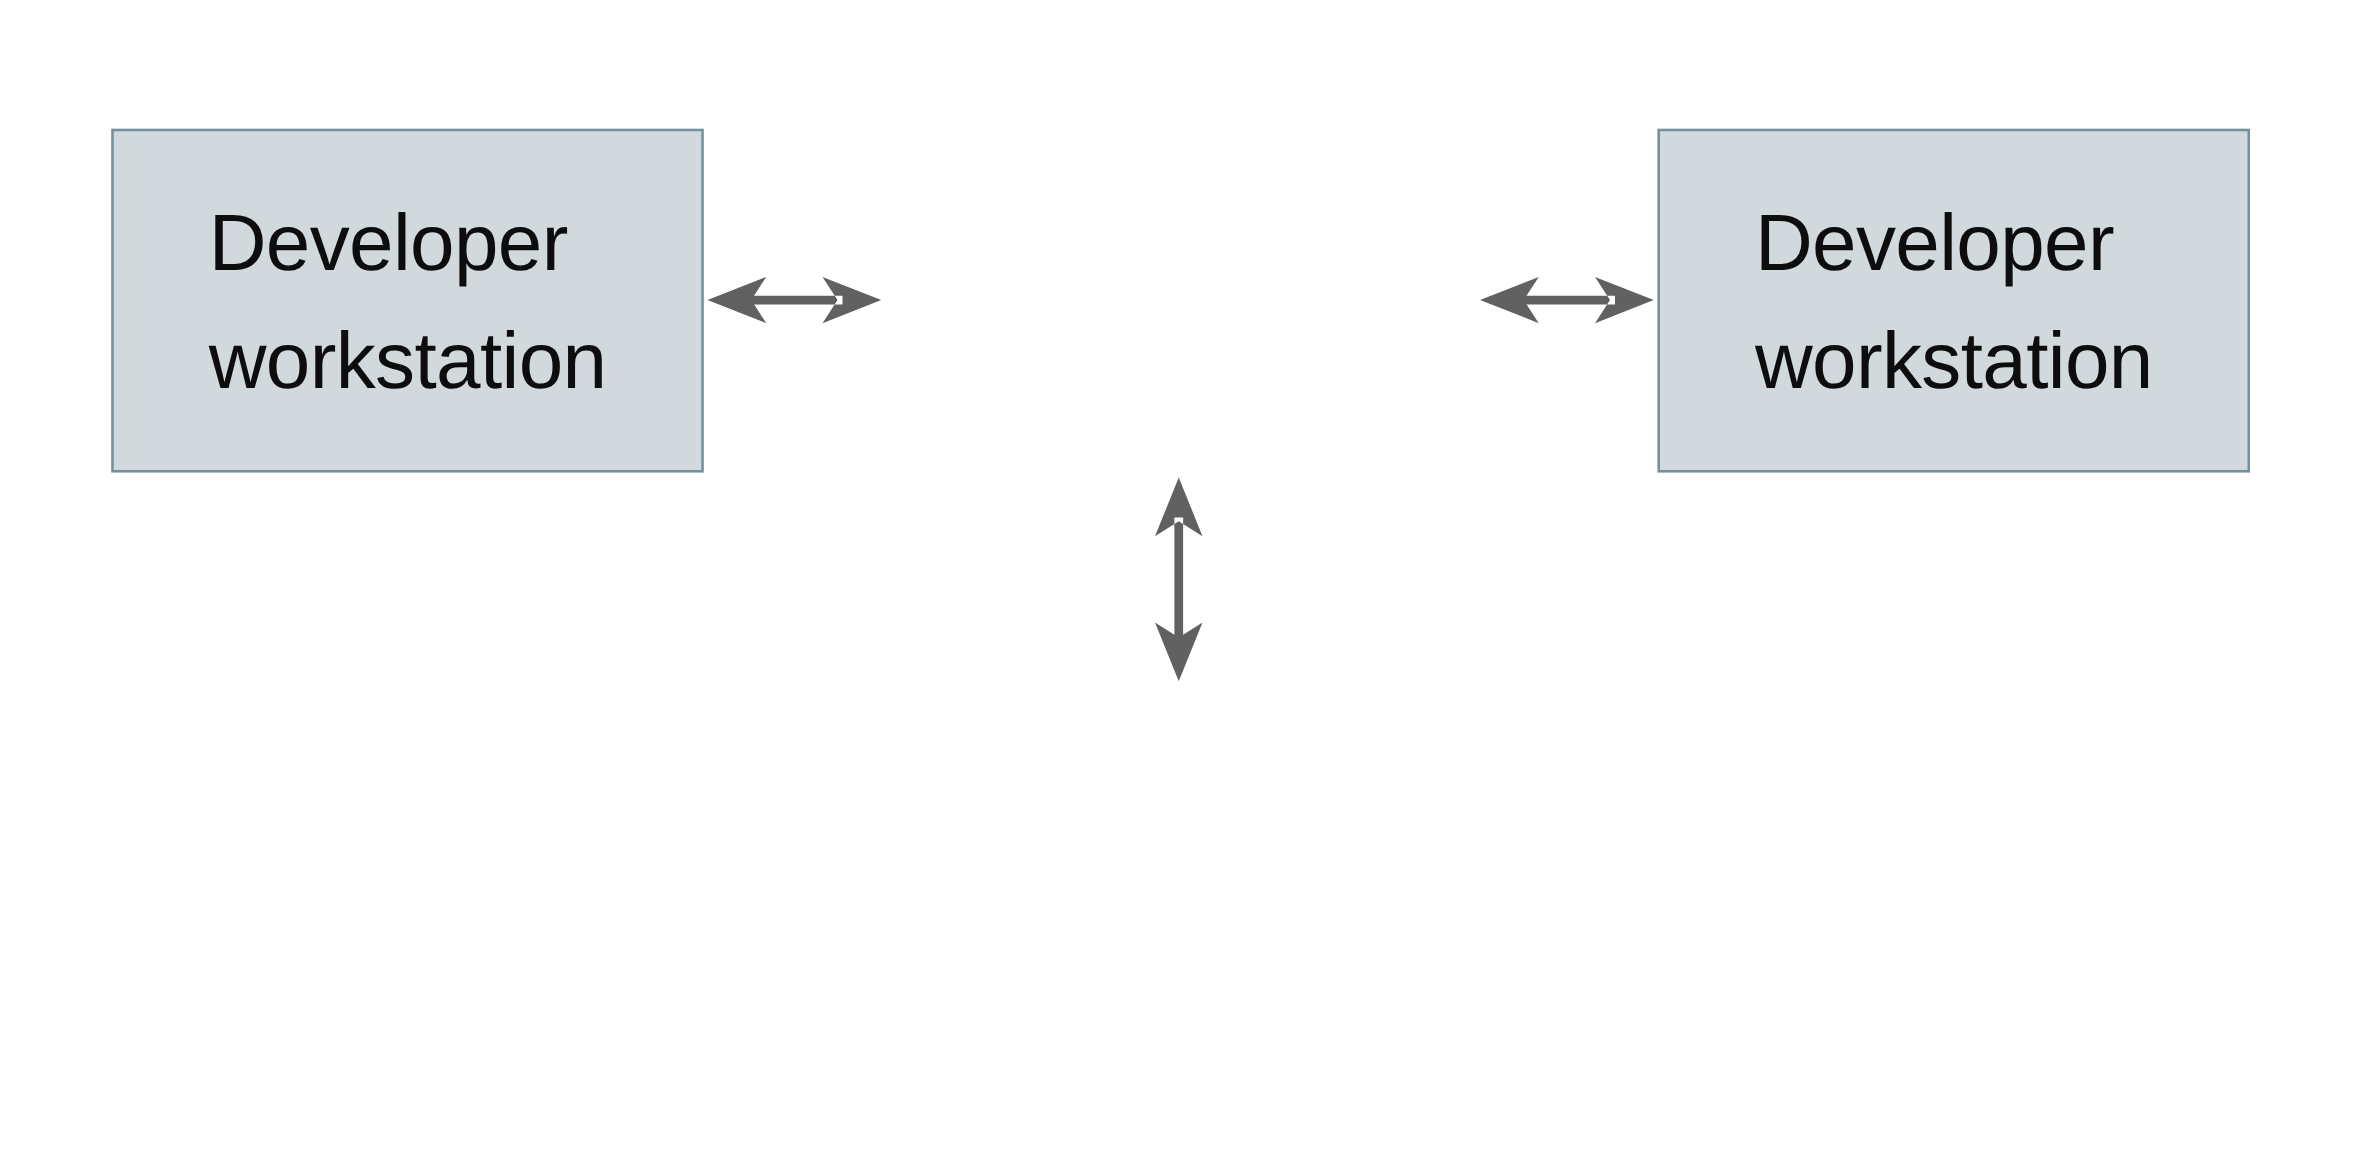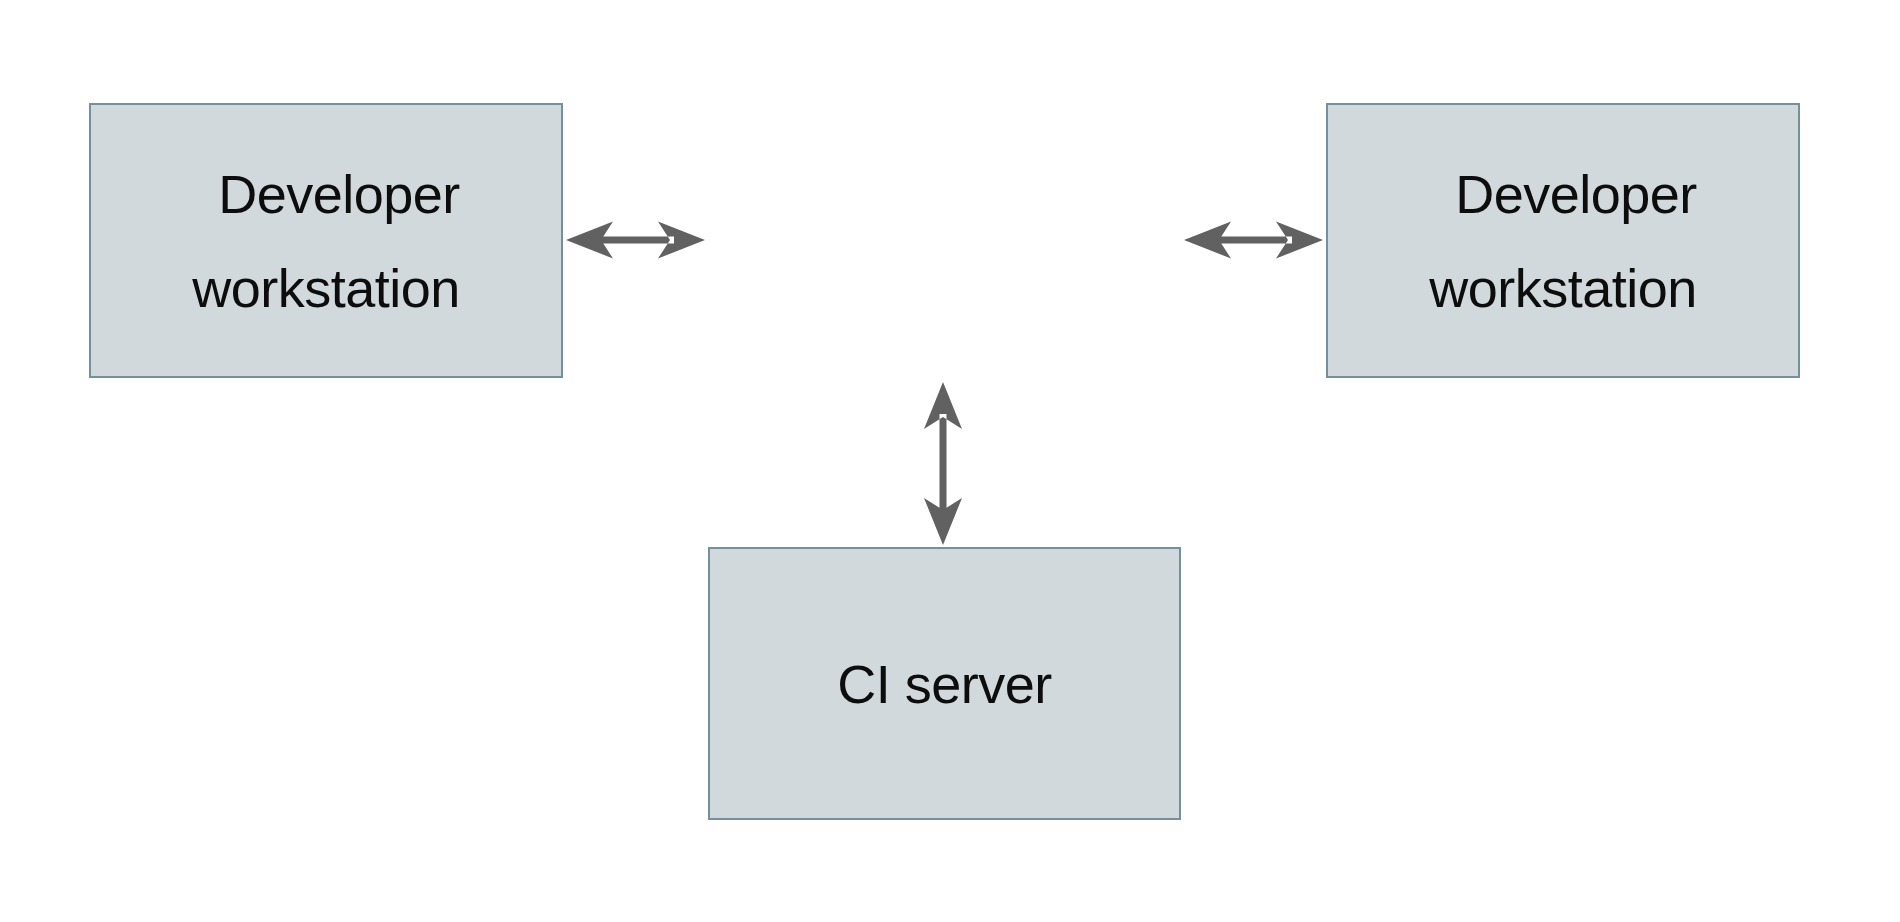--- a/index.html
+++ b/index.html
@@ -19,23 +19,23 @@
     overflow: hidden;
     font-family: "Liberation Sans", "DejaVu Sans", sans-serif;
   }
   .node {
     position: absolute;
     background: var(--node-fill);
     border: 2.5px solid var(--node-border);
     display: flex;
     align-items: center;
     justify-content: center;
-    text-align: right;
+    text-align: left;
     color: var(--text);
-    font-size: 54px;
+    font-size: 64px;
     line-height: 94px;
     letter-spacing: -0.5px;
     white-space: pre-line;
   }
   .node-left   { left: 89px;   top: 103px; width: 474px; height: 275px; }
   .node-center { left: 708px;  top: 103px; width: 473px; height: 275px; }
   .node-right  { left: 1326px; top: 103px; width: 474px; height: 275px; }
   .node-bottom { left: 708px;  top: 547px; width: 473px; height: 273px; }
   .edge {
     position: absolute;
@@ -55,23 +55,20 @@
     <span>Developer
 workstation</span>
   </div>
 
 
   <div class="node node-right">
     <span>Developer
 workstation</span>
   </div>
 
-  <div class="node node-bottom">
-    <span>CI server</span>
-  </div>
 
   <svg class="edge edge-h1" width="145" height="56" viewBox="0 0 145 56" aria-hidden="true">
     <path fill="currentColor" d="M3,28 L50,9.5 L38,28 L50,46.5 Z
              M142,28 L95,9.5 L107,28 L95,46.5 Z
              M34,24.5 H111 V31.5 H34 Z"></path>
   </svg>
 
   <svg class="edge edge-h2" width="145" height="56" viewBox="0 0 145 56" aria-hidden="true">
     <path fill="currentColor" d="M3,28 L50,9.5 L38,28 L50,46.5 Z
              M142,28 L95,9.5 L107,28 L95,46.5 Z

